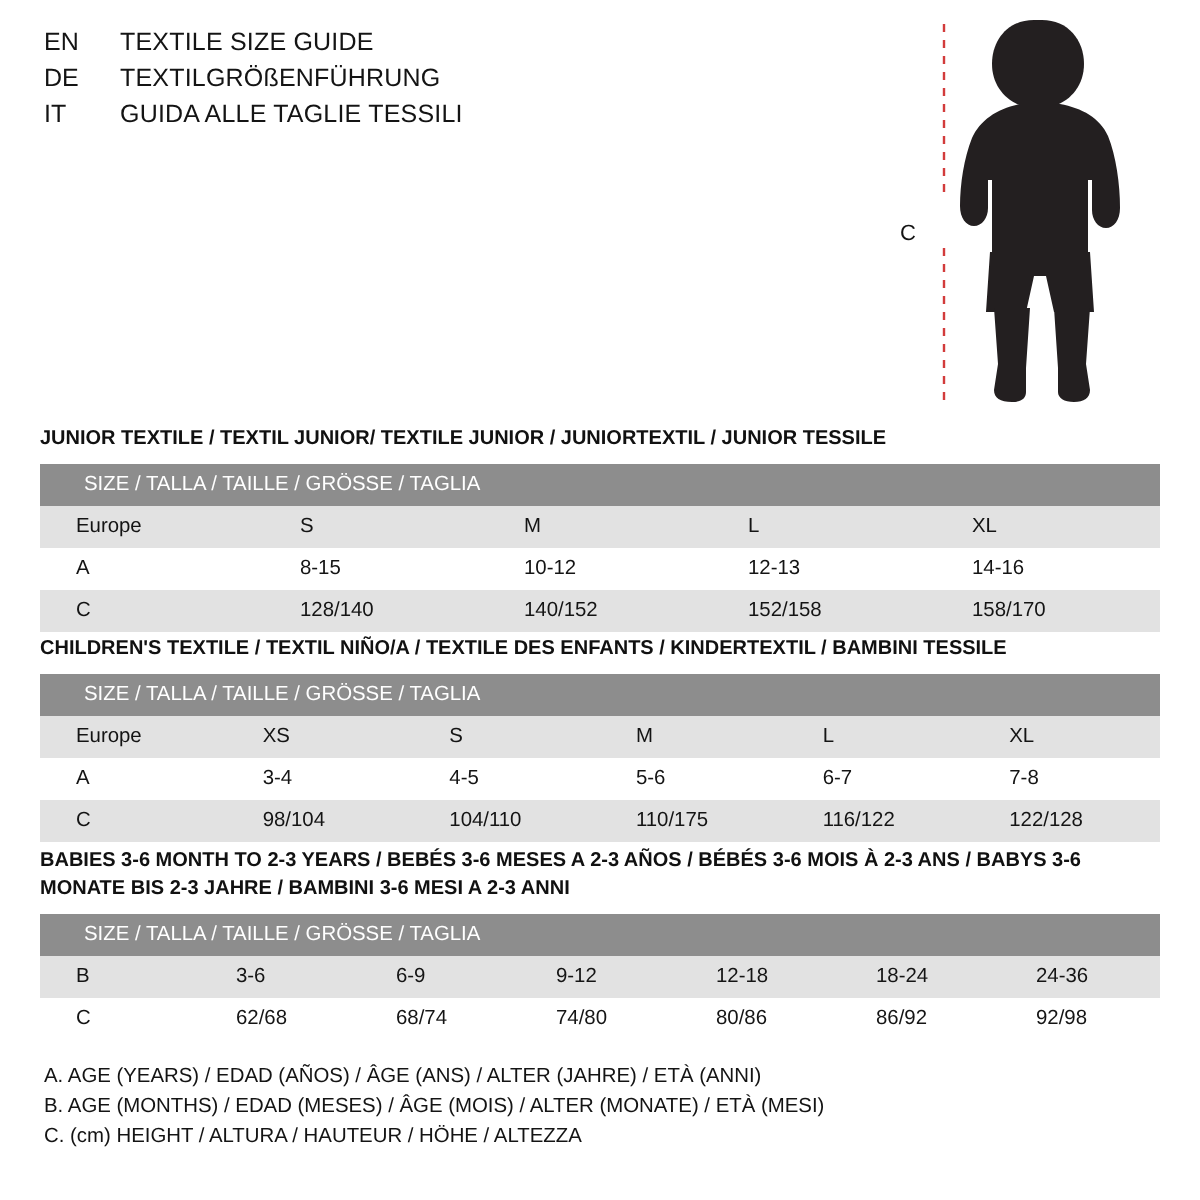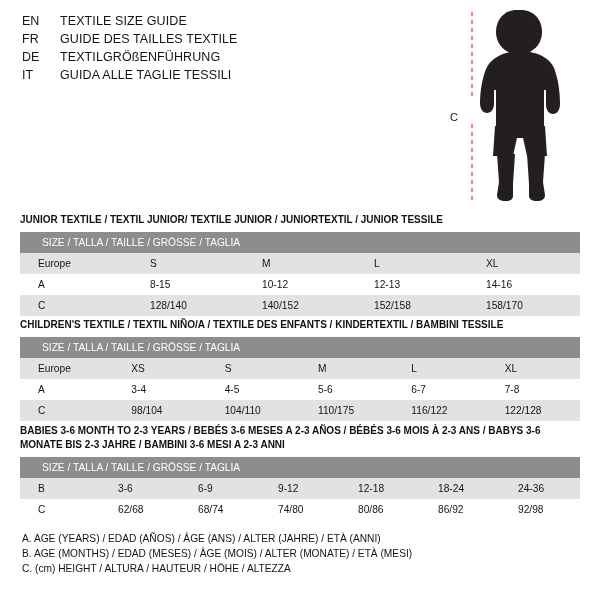--- a/index.html
+++ b/index.html
@@ -117,24 +117,20 @@
 </style>
 </head>
 <body>
 
 <div class="page">
 
   <div class="header">
     <div class="lang-row">
       <span class="lang-code">EN</span>
       <span class="lang-title">TEXTILE SIZE GUIDE</span>
-    </div>
-    <div class="lang-row">
-      <span class="lang-code">FR</span>
-      <span class="lang-title">GUIDE DES TAILLES TEXTILE</span>
     </div>
     <div class="lang-row">
       <span class="lang-code">DE</span>
       <span class="lang-title">TEXTILGRÖßENFÜHRUNG</span>
     </div>
     <div class="lang-row">
       <span class="lang-code">IT</span>
       <span class="lang-title">GUIDA ALLE TAGLIE TESSILI</span>
     </div>
   </div>

